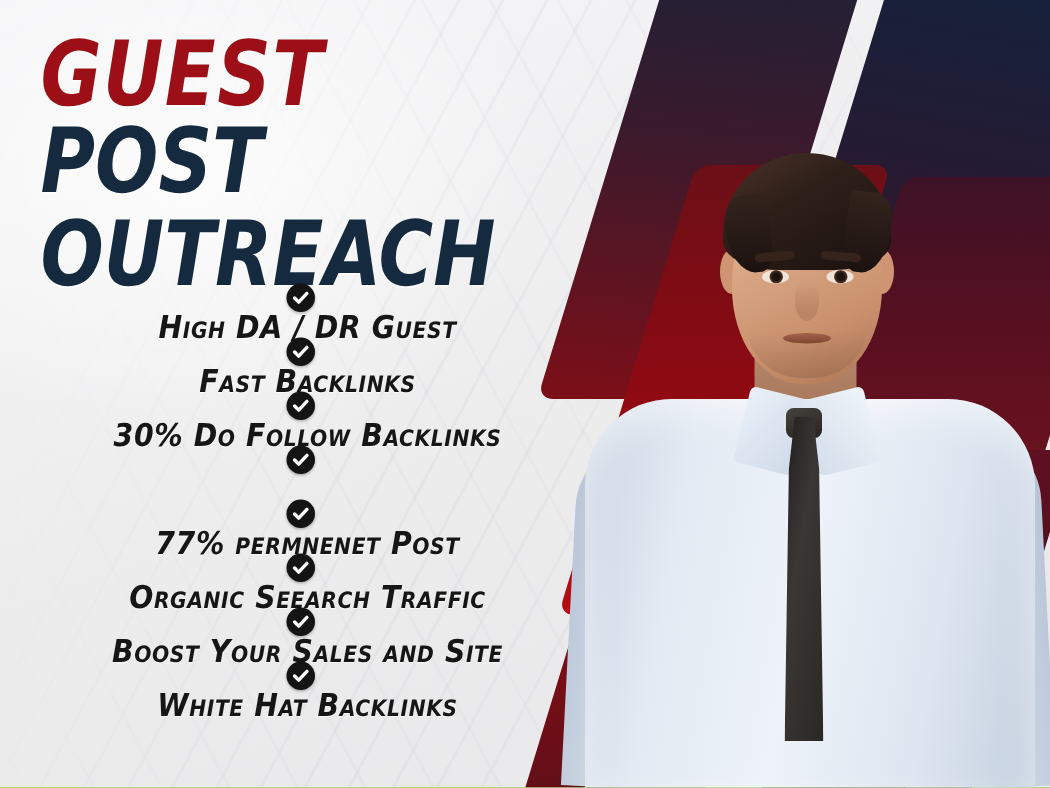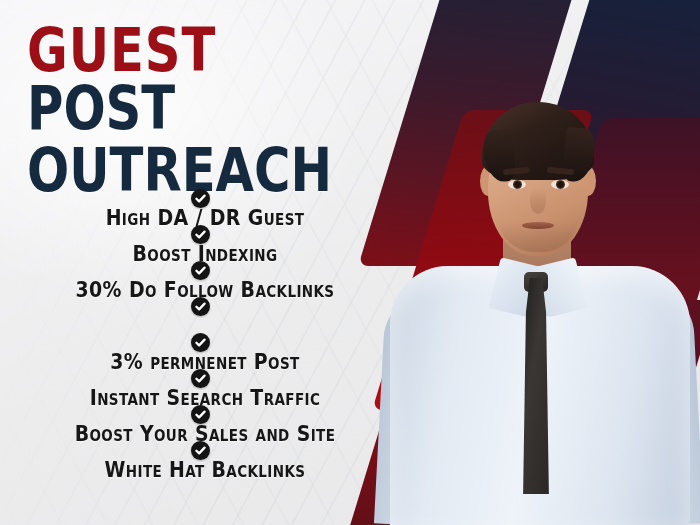--- a/index.html
+++ b/index.html
@@ -1,21 +1,21 @@
 <!DOCTYPE html>
 <html><head>
 <meta charset="utf-8">
 <style>
   html,body{margin:0;padding:0;}
   body{
     width:700px;height:525px;overflow:hidden;
     font-family:"Liberation Sans", sans-serif;
     background:#f1f1f3;
   }
-  #stage{position:relative;width:700px;height:525px;overflow:hidden;background:#84cc16;}
+  #stage{position:relative;width:700px;height:525px;overflow:hidden;background:#84cc16;font-style:italic;}
 
   
   .bg-base{position:absolute;inset:0;
     background:linear-gradient(160deg,#f6f6f8 0%,#ececed 55%,#e8e8ea 100%);}
   .bg-texture{position:absolute;inset:0;opacity:.5;
     background:
       repeating-linear-gradient(118deg, rgba(190,193,200,.00) 0px, rgba(190,193,200,.00) 9px, rgba(176,180,190,.30) 9px, rgba(176,180,190,.30) 11px, rgba(190,193,200,.00) 11px, rgba(190,193,200,.00) 26px),
       repeating-linear-gradient(62deg, rgba(196,199,206,.00) 0px, rgba(196,199,206,.00) 14px, rgba(182,186,196,.22) 14px, rgba(182,186,196,.22) 16px, rgba(196,199,206,.00) 16px, rgba(196,199,206,.00) 40px);
     -webkit-mask-image:linear-gradient(100deg, rgba(0,0,0,0) 8%, rgba(0,0,0,.85) 38%, rgba(0,0,0,.55) 70%, rgba(0,0,0,0) 92%);
             mask-image:linear-gradient(100deg, rgba(0,0,0,0) 8%, rgba(0,0,0,.85) 38%, rgba(0,0,0,.55) 70%, rgba(0,0,0,0) 92%);}
@@ -190,21 +190,21 @@
           </svg>
         </span>
         <span class="f-text">High DA / DR Guest</span>
       </div>
       <div class="f-row">
         <span class="f-badge">
           <svg width="13" height="13" viewBox="0 0 13 13" aria-hidden="true">
             <path d="M2.4 6.7 L5.1 9.4 L10.6 3.6" fill="none" stroke="#ffffff" stroke-width="2.3" stroke-linecap="round" stroke-linejoin="round"></path>
           </svg>
         </span>
-        <span class="f-text">Boost Indexing</span>
+        <span class="f-text">Fast Backlinks</span>
       </div>
       <div class="f-row">
         <span class="f-badge">
           <svg width="13" height="13" viewBox="0 0 13 13" aria-hidden="true">
             <path d="M2.4 6.7 L5.1 9.4 L10.6 3.6" fill="none" stroke="#ffffff" stroke-width="2.3" stroke-linecap="round" stroke-linejoin="round"></path>
           </svg>
         </span>
         <span class="f-text">30% Do Follow Backlinks</span>
       </div>
       <div class="f-row">
@@ -213,29 +213,29 @@
             <path d="M2.4 6.7 L5.1 9.4 L10.6 3.6" fill="none" stroke="#ffffff" stroke-width="2.3" stroke-linecap="round" stroke-linejoin="round"></path>
           </svg>
         </span>
       </div>
       <div class="f-row">
         <span class="f-badge">
           <svg width="13" height="13" viewBox="0 0 13 13" aria-hidden="true">
             <path d="M2.4 6.7 L5.1 9.4 L10.6 3.6" fill="none" stroke="#ffffff" stroke-width="2.3" stroke-linecap="round" stroke-linejoin="round"></path>
           </svg>
         </span>
-        <span class="f-text">3% permnenet Post</span>
-      </div>
-      <div class="f-row">
-        <span class="f-badge">
-          <svg width="13" height="13" viewBox="0 0 13 13" aria-hidden="true">
-            <path d="M2.4 6.7 L5.1 9.4 L10.6 3.6" fill="none" stroke="#ffffff" stroke-width="2.3" stroke-linecap="round" stroke-linejoin="round"></path>
-          </svg>
-        </span>
-        <span class="f-text">Instant Seearch Traffic</span>
+        <span class="f-text">77% permnenet Post</span>
+      </div>
+      <div class="f-row">
+        <span class="f-badge">
+          <svg width="13" height="13" viewBox="0 0 13 13" aria-hidden="true">
+            <path d="M2.4 6.7 L5.1 9.4 L10.6 3.6" fill="none" stroke="#ffffff" stroke-width="2.3" stroke-linecap="round" stroke-linejoin="round"></path>
+          </svg>
+        </span>
+        <span class="f-text">Organic Seearch Traffic</span>
       </div>
       <div class="f-row">
         <span class="f-badge">
           <svg width="13" height="13" viewBox="0 0 13 13" aria-hidden="true">
             <path d="M2.4 6.7 L5.1 9.4 L10.6 3.6" fill="none" stroke="#ffffff" stroke-width="2.3" stroke-linecap="round" stroke-linejoin="round"></path>
           </svg>
         </span>
         <span class="f-text">Boost Your Sales and Site</span>
       </div>
       <div class="f-row">

